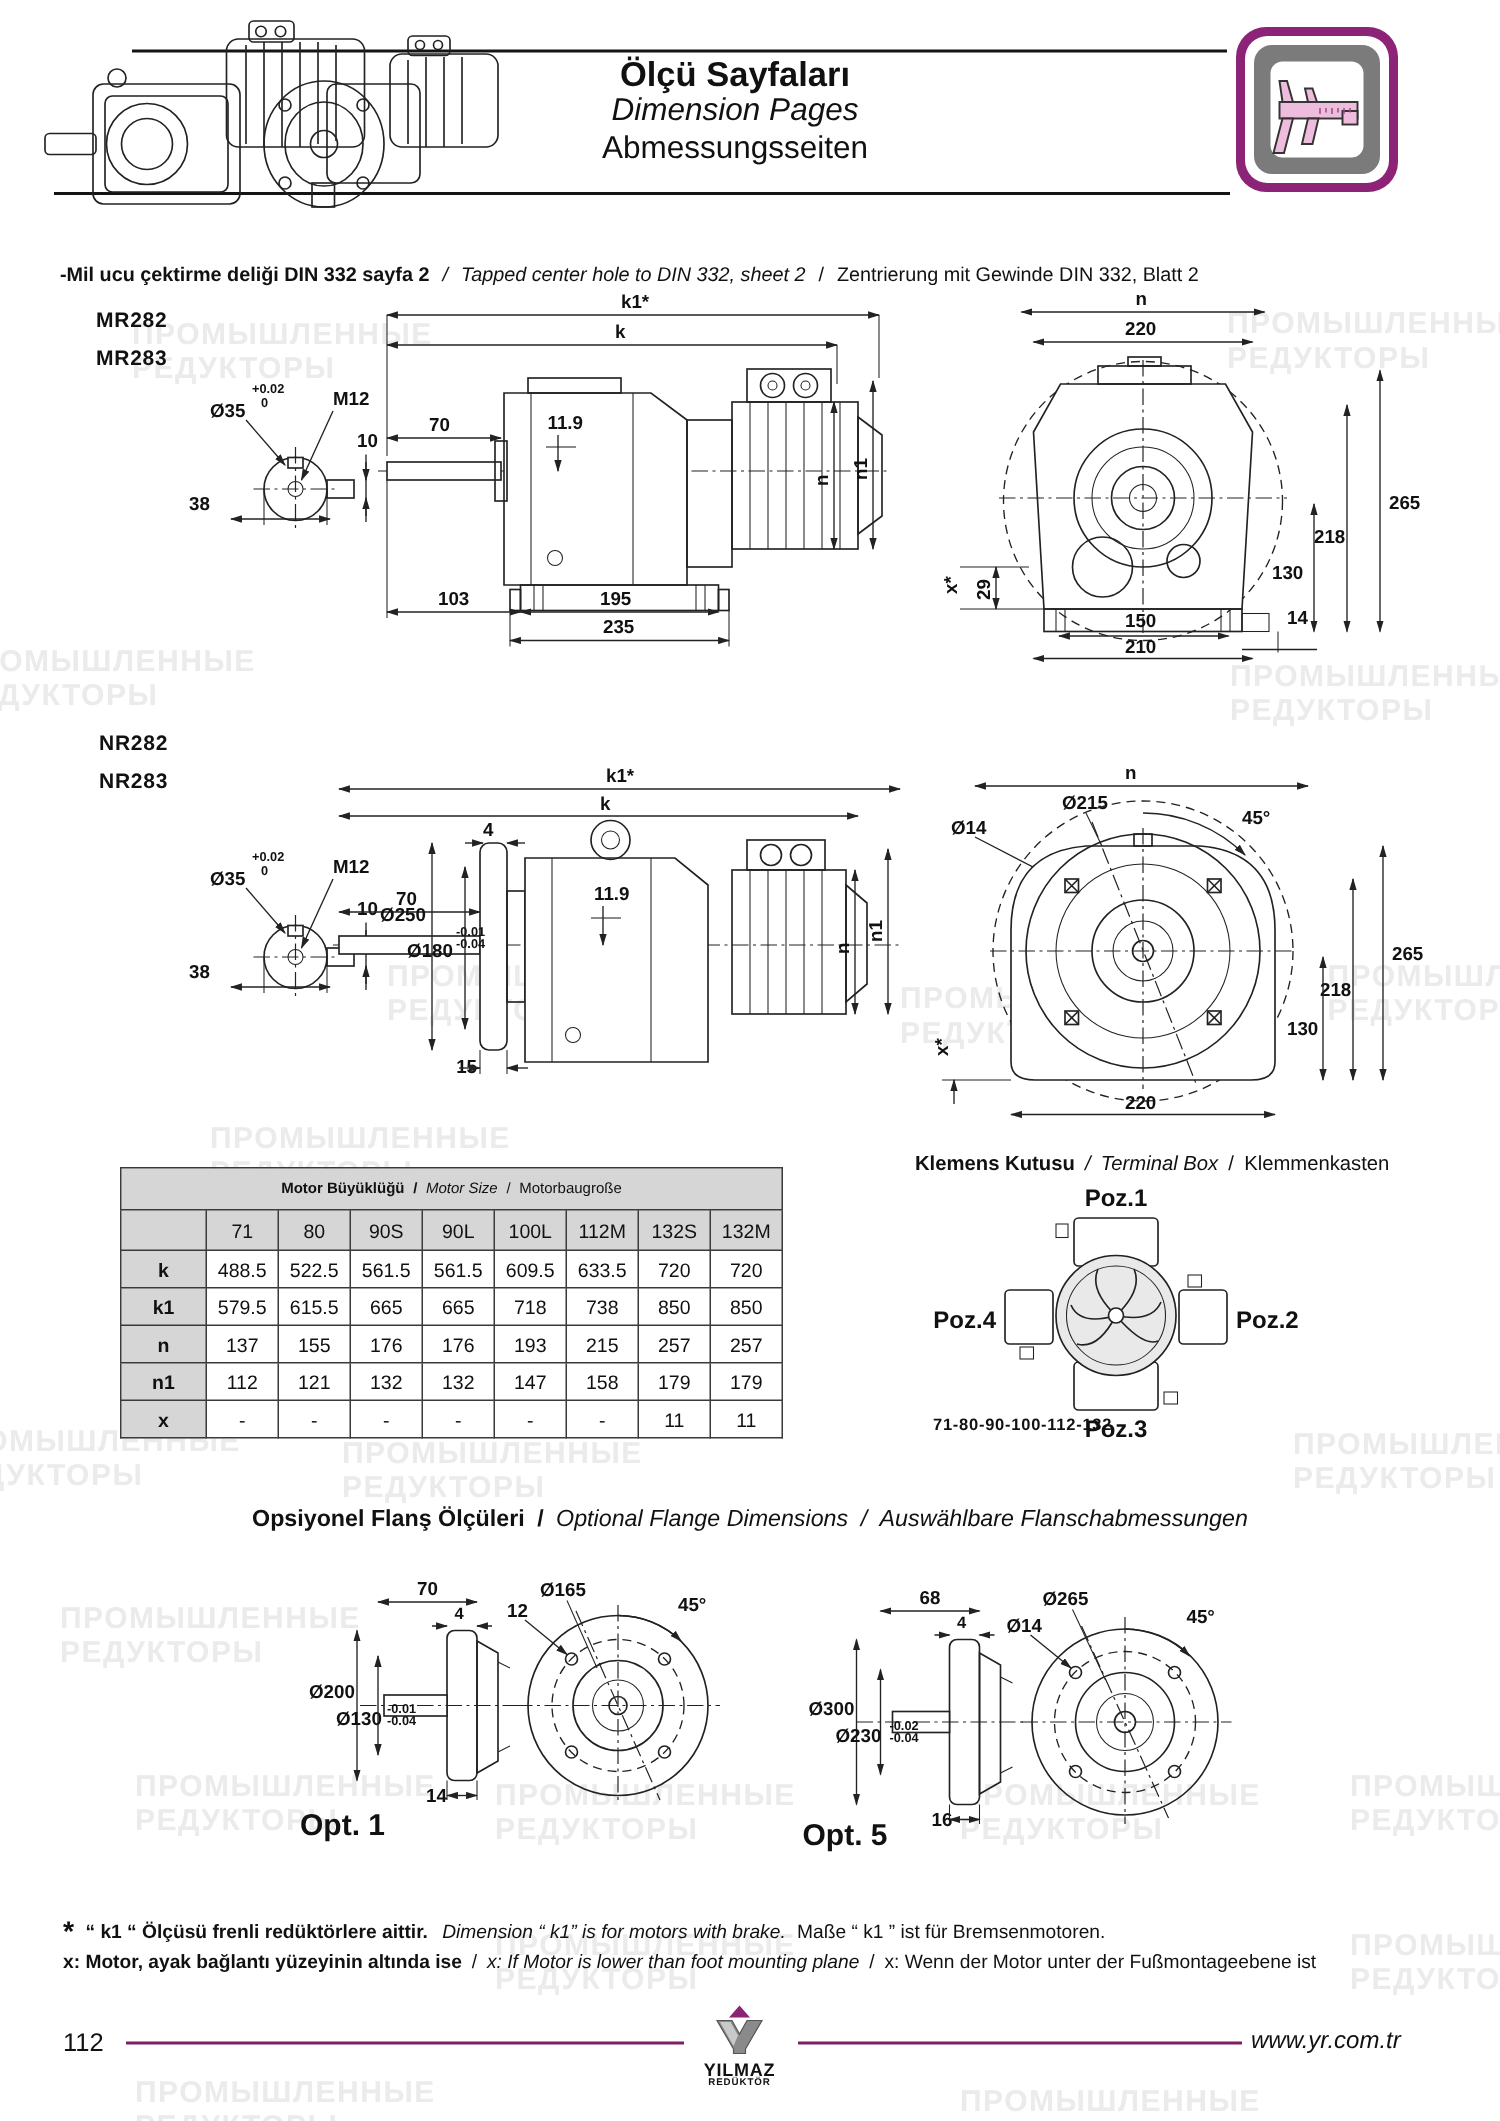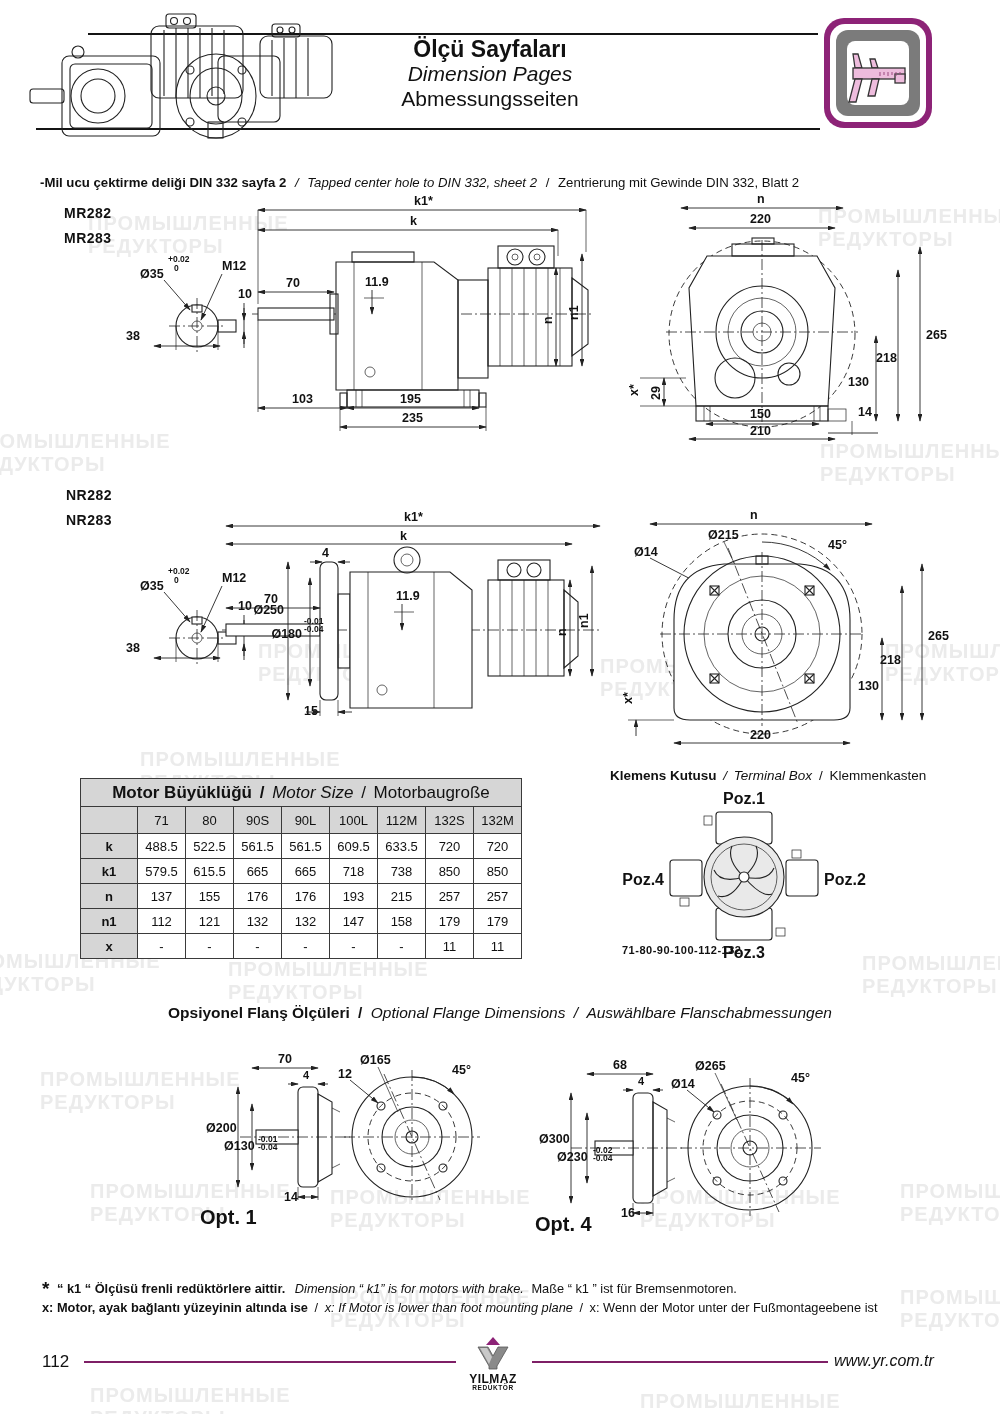--- a/index.html
+++ b/index.html
@@ -32,21 +32,21 @@
   .draw .dd{stroke-dasharray:11 3 2 3;stroke-width:.8;}
   .draw .fw{fill:#fff;}
   .draw .fg{fill:#e9e9e9;}
   .draw text{stroke:none;fill:#111;font-weight:bold;font-size:12.5px;font-family:"Liberation Sans",sans-serif;}
   .draw .sm{font-size:8.5px;}
   .draw .md{font-size:11px;}
   .draw .poz{font-size:16px;}
   
   table.dims{border-collapse:collapse;z-index:2;position:absolute;}
   table.dims td{border:1px solid #3a3a3a;text-align:center;font-size:13px;padding:0;height:24px;background:#fff;}
-  table.dims .title-row td{height:27px;font-size:17px;background:#d6d6d6;}
+  table.dims .title-row td{height:27px;font-size:10px;background:#d6d6d6;}
   table.dims .head-row td{height:26px;font-weight:normal;background:#d6d6d6;}
   table.dims td.lbl{font-weight:bold;background:#d6d6d6;width:56px;}
   table.dims td.val{width:47px;}
   
   .pagenum{font-size:17px;}
   .site{font-size:16px;font-style:italic;}
   .logo{width:70px;text-align:center;line-height:1;}
   .logo .l1{font-size:12px;font-weight:bold;letter-spacing:.5px;}
   .logo .l2{font-size:6.5px;font-weight:bold;letter-spacing:.6px;}
 </style>
@@ -639,21 +639,21 @@
       <circle cx="182" cy="123" r="4"></circle>
         <circle cx="248" cy="123" r="4"></circle>
     </g>
     <text x="160" y="12">Ø265</text>
     <line x1="180" y1="15" x2="202" y2="62" class="thin"></line>
     <text x="136" y="30">Ø14</text>
     <path d="M152,32 L179,54" class="dim" marker-end="url(#arw)"></path>
     <text x="256" y="24">45°</text>
     <path d="M215,28 A62,62 0 0 1 258,46" class="dim" marker-end="url(#arw)"></path>
   </svg>
-  <div class="abs z opt-lbl" style="left:535px;top:1213px;width:300px">Opt. 4</div>
+  <div class="abs z opt-lbl" style="left:535px;top:1213px;width:300px">Opt. 5</div>
 
   <div class="abs z fnote" style="left:42px;top:1278px">
     <span class="star">*</span>
     <span class="b">“ k1 “ Ölçüsü frenli redüktörlere aittir.</span>
     <span class="i" style="padding-left:6px">Dimension “ k1” is for motors with brake.</span>
     <span style="padding-left:4px">Maße “ k1 ” ist für Bremsenmotoren.</span>
   </div>
   <div class="abs z fnote" style="left:42px;top:1300px">
     <span class="b">x: Motor, ayak bağlantı yüzeyinin altında ise</span>
     <span style="padding:0 3px">/</span>

